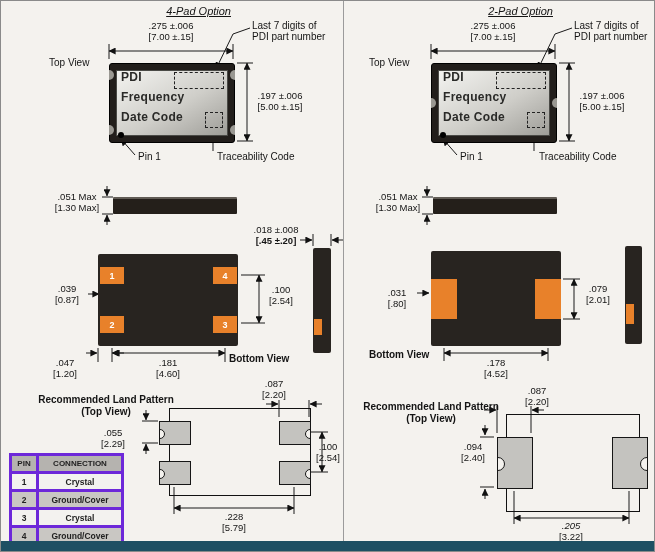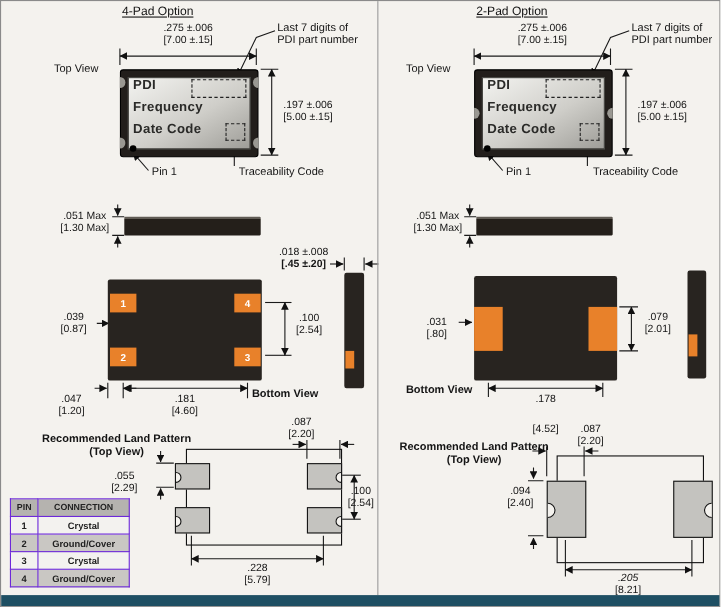--- a/index.html
+++ b/index.html
@@ -1,21 +1,21 @@
 <!DOCTYPE html>
 <html><head>
 <meta charset="utf-8">
 <style>
   html,body{margin:0;padding:0;background:#fff;}
   .canvas{position:relative;width:655px;height:552px;background:#f4f2ee;border:1px solid #8a8a8a;
           box-sizing:border-box;font-family:"Liberation Sans",sans-serif;color:#141414;overflow:hidden;}
   .lbl{position:absolute;font-size:10px;line-height:11px;white-space:nowrap;}
   .dim{position:absolute;font-size:9.5px;line-height:11px;text-align:center;white-space:nowrap;}
   .b{font-weight:bold;}
-  .title{position:absolute;font-size:11px;text-align:left;text-decoration:underline;white-space:nowrap;}
+  .title{position:absolute;font-size:11px;text-align:right;text-decoration:underline;white-space:nowrap;font-style:italic;}
   .chip{position:absolute;width:124px;height:78px;background:#221e1b;border:1px solid #000;border-radius:3px;}
   .chip-panel{position:absolute;left:6px;top:6px;width:110px;height:64px;
               background:linear-gradient(150deg,#f3f3f0 0%,#cfcec9 55%,#9e9d98 100%);border:1px solid #4a4a46;}
   .chip-text{position:absolute;font-size:12px;font-weight:bold;color:#2a2a28;letter-spacing:.3px;white-space:nowrap;}
   .dashed{position:absolute;border:1px dashed #222;}
   .notch{position:absolute;width:5px;height:10px;background:#9a9892;}
   .notch.nl{left:-1px;border-radius:0 5px 5px 0;}
   .notch.nr{right:-1px;border-radius:5px 0 0 5px;}
   .dot{position:absolute;width:6px;height:6px;border-radius:50%;background:#000;}
   .bar{position:absolute;background:linear-gradient(#605b54 0 2px,#241f1a 2px);border-radius:1px;}
@@ -23,21 +23,21 @@
   .pad{position:absolute;background:#e8812a;color:#fff;font-size:9px;font-weight:bold;
        display:flex;align-items:center;justify-content:center;}
   .outline{position:absolute;border:1.5px solid #111;}
   .lpad{position:absolute;background:#c4c3bf;border:1px solid #161616;overflow:hidden;}
   .cut{position:absolute;background:#f4f2ee;border:1px solid #161616;border-radius:50%;}
   svg.overlay{position:absolute;left:0;top:0;pointer-events:none;}
   .divider{position:absolute;left:342px;top:0;width:1px;height:540px;background:#9b9b9b;}
   .footer{position:absolute;left:0;top:540px;width:655px;height:12px;background:#1e4f63;}
   table.pins{position:absolute;left:8px;top:452px;border-collapse:collapse;font-size:8.5px;color:#222;}
   table.pins th{font-size:8px;background:#b5b3af;}
-  table.pins th,table.pins td{border:1px solid #6d28d9;height:15px;text-align:center;font-weight:bold;padding:0 3px;}
+  table.pins th,table.pins td{border:3px solid #6d28d9;height:15px;text-align:center;font-weight:bold;padding:0 3px;}
   table.pins td:first-child{width:18px;}
   table.pins td:last-child{width:76px;}
   tr.odd td{background:#f3f2ef;}
   tr.even td{background:#c9c7c3;}
 </style>
 </head>
 <body>
 
 <div class="canvas">
 
@@ -284,38 +284,38 @@
 
   <div class="bodyview" style="left:430px;top:250px;width:130px;height:95px;"></div>
   <div class="pad" style="left:430px;top:278px;width:26px;height:40px;"></div>
   <div class="pad" style="left:534px;top:278px;width:26px;height:40px;"></div>
 
   <div class="dim" style="left:378px;top:286px;width:36px;">.031</div>
   <div class="dim" style="left:378px;top:297px;width:36px;">[.80]</div>
   <div class="dim" style="left:578px;top:282px;width:38px;">.079</div>
   <div class="dim" style="left:578px;top:293px;width:38px;">[2.01]</div>
   <div class="dim" style="left:475px;top:356px;width:40px;">.178</div>
-  <div class="dim" style="left:475px;top:384px;width:40px;">[4.52]</div>
+  <div class="dim" style="left:475px;top:367px;width:40px;">[4.52]</div>
   <div class="lbl b" style="left:368px;top:348px;">Bottom View</div>
 
   <div class="bodyview" style="left:624px;top:245px;width:17px;height:98px;"></div>
   <div class="pad" style="left:625px;top:303px;width:8px;height:20px;"></div>
 
   <div class="lbl b" style="left:355px;top:400px;width:150px;text-align:center;">Recommended Land Pattern</div>
   <div class="lbl b" style="left:355px;top:412px;width:150px;text-align:center;">(Top View)</div>
   <div class="outline" style="left:505px;top:413px;width:132px;height:96px;"></div>
   <div class="lpad" style="left:496px;top:436px;width:34px;height:50px;">
       <div class="cut" style="left:-7px;top:19px;width:12px;height:12px;"></div>
     </div>
   <div class="lpad" style="left:611px;top:436px;width:34px;height:50px;">
       <div class="cut" style="right:-7px;top:19px;width:12px;height:12px;"></div>
     </div>
 
   <div class="dim" style="left:516px;top:384px;width:40px;">.087</div>
   <div class="dim" style="left:516px;top:395px;width:40px;">[2.20]</div>
   <div class="dim" style="left:452px;top:440px;width:40px;">.094</div>
   <div class="dim" style="left:452px;top:451px;width:40px;">[2.40]</div>
   <div class="dim" style="left:550px;top:519px;width:40px;font-style:italic;">.205</div>
-  <div class="dim" style="left:550px;top:530px;width:40px;">[8.21]</div>
+  <div class="dim" style="left:550px;top:530px;width:40px;">[3.22]</div>
 
   <div class="divider"></div>
   <div class="footer"></div>
 </div>
 
 </body></html>

